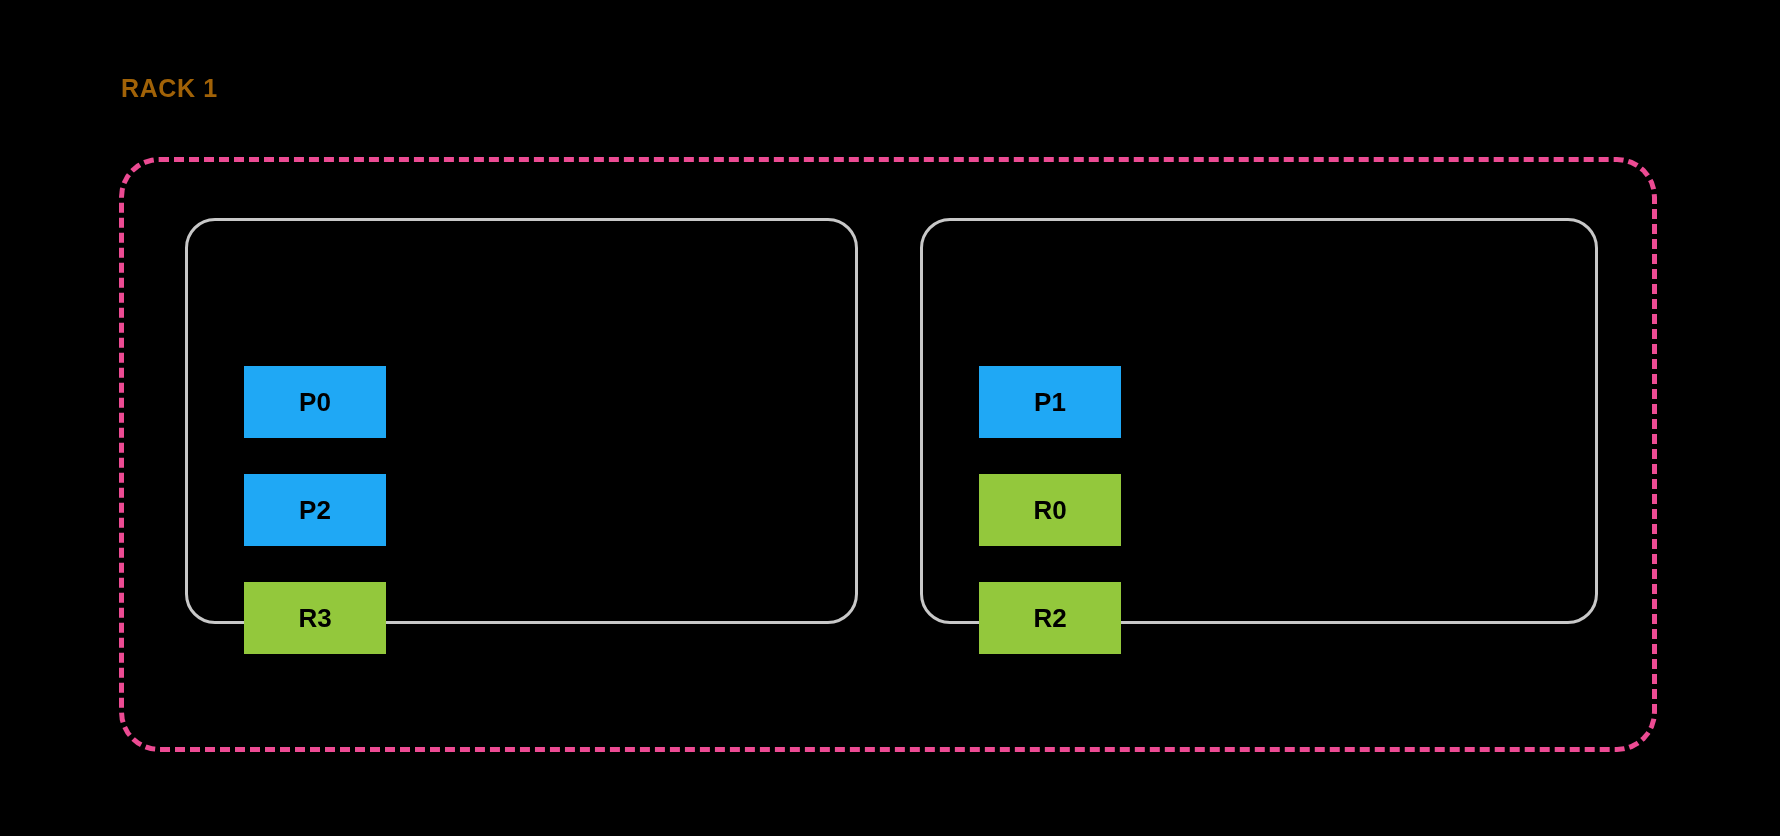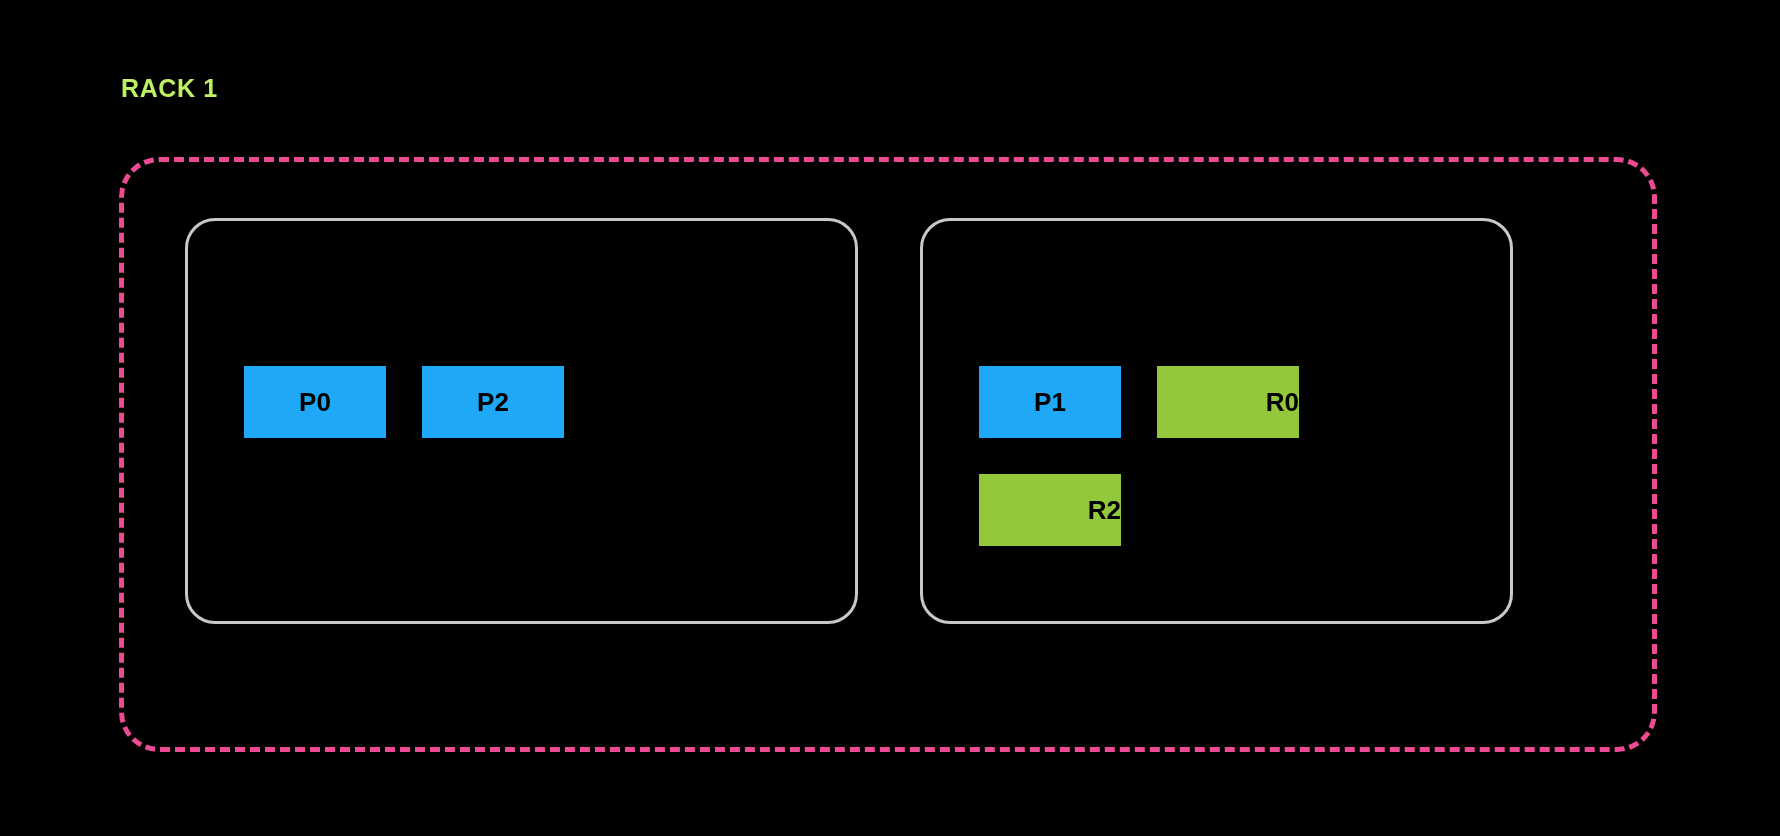--- a/index.html
+++ b/index.html
@@ -20,21 +20,21 @@
   }
 
   
   .rack-label {
     position: absolute;
     left: 121px;
     top: 76px;
     font-size: 25px;
     font-weight: bold;
     letter-spacing: 0.6px;
-    color: #bef264;
+    color: #a16207;
     line-height: 1;
     white-space: nowrap;
   }
 
   
   .rack-boundary {
     position: absolute;
     left: 119px;
     top: 157px;
     width: 1538px;
@@ -46,53 +46,53 @@
 
   
   .host-group {
     position: absolute;
     box-sizing: border-box;
     border: 3px solid #C8C8C8;
     border-radius: 30px;
     background: transparent;
   }
   .host-group.left  { left: 185px;  top: 218px; width: 673px; height: 406px; }
-  .host-group.right { left: 920px;  top: 218px; width: 593px; height: 406px; }
+  .host-group.right { left: 920px;  top: 218px; width: 678px; height: 406px; }
 
   
   .node-rows {
     position: absolute;
     left: 56px;
     top: 145px;
     right: 0;
     display: flex;
     flex-direction: column;
     gap: 36px;
   }
   .node-row {
     display: flex;
-    flex-direction: row;
+    flex-direction: column;
     gap: 36px;
   }
 
   
   .node {
     width: 142px;
     height: 72px;
     display: flex;
     align-items: center;
     justify-content: center;
     font-size: 26px;
     font-weight: bold;
     color: #000000;
     line-height: 1;
     user-select: none;
   }
   .node.primary { background: #1FA8F5; }
-  .node.replica { background: #93C83C; justify-content: flex-end; }
+  .node.replica { background: #93C83C; }
 </style>
 </head>
 <body>
 
 <div id="canvas">
 
   <div class="rack-label">RACK 1</div>
 
   <div class="rack-boundary"></div>
 
@@ -102,20 +102,23 @@
       <div class="node-row">
         <div class="node primary">
           <span>P0</span>
         </div>
         <div class="node primary">
           <span>P2</span>
         </div>
       </div>
 
       <div class="node-row">
+        <div class="node replica">
+          <span>R3</span>
+        </div>
       </div>
 
     </div>
   </div>
 
   <div class="host-group right">
     <div class="node-rows">
 
       <div class="node-row">
         <div class="node primary">

